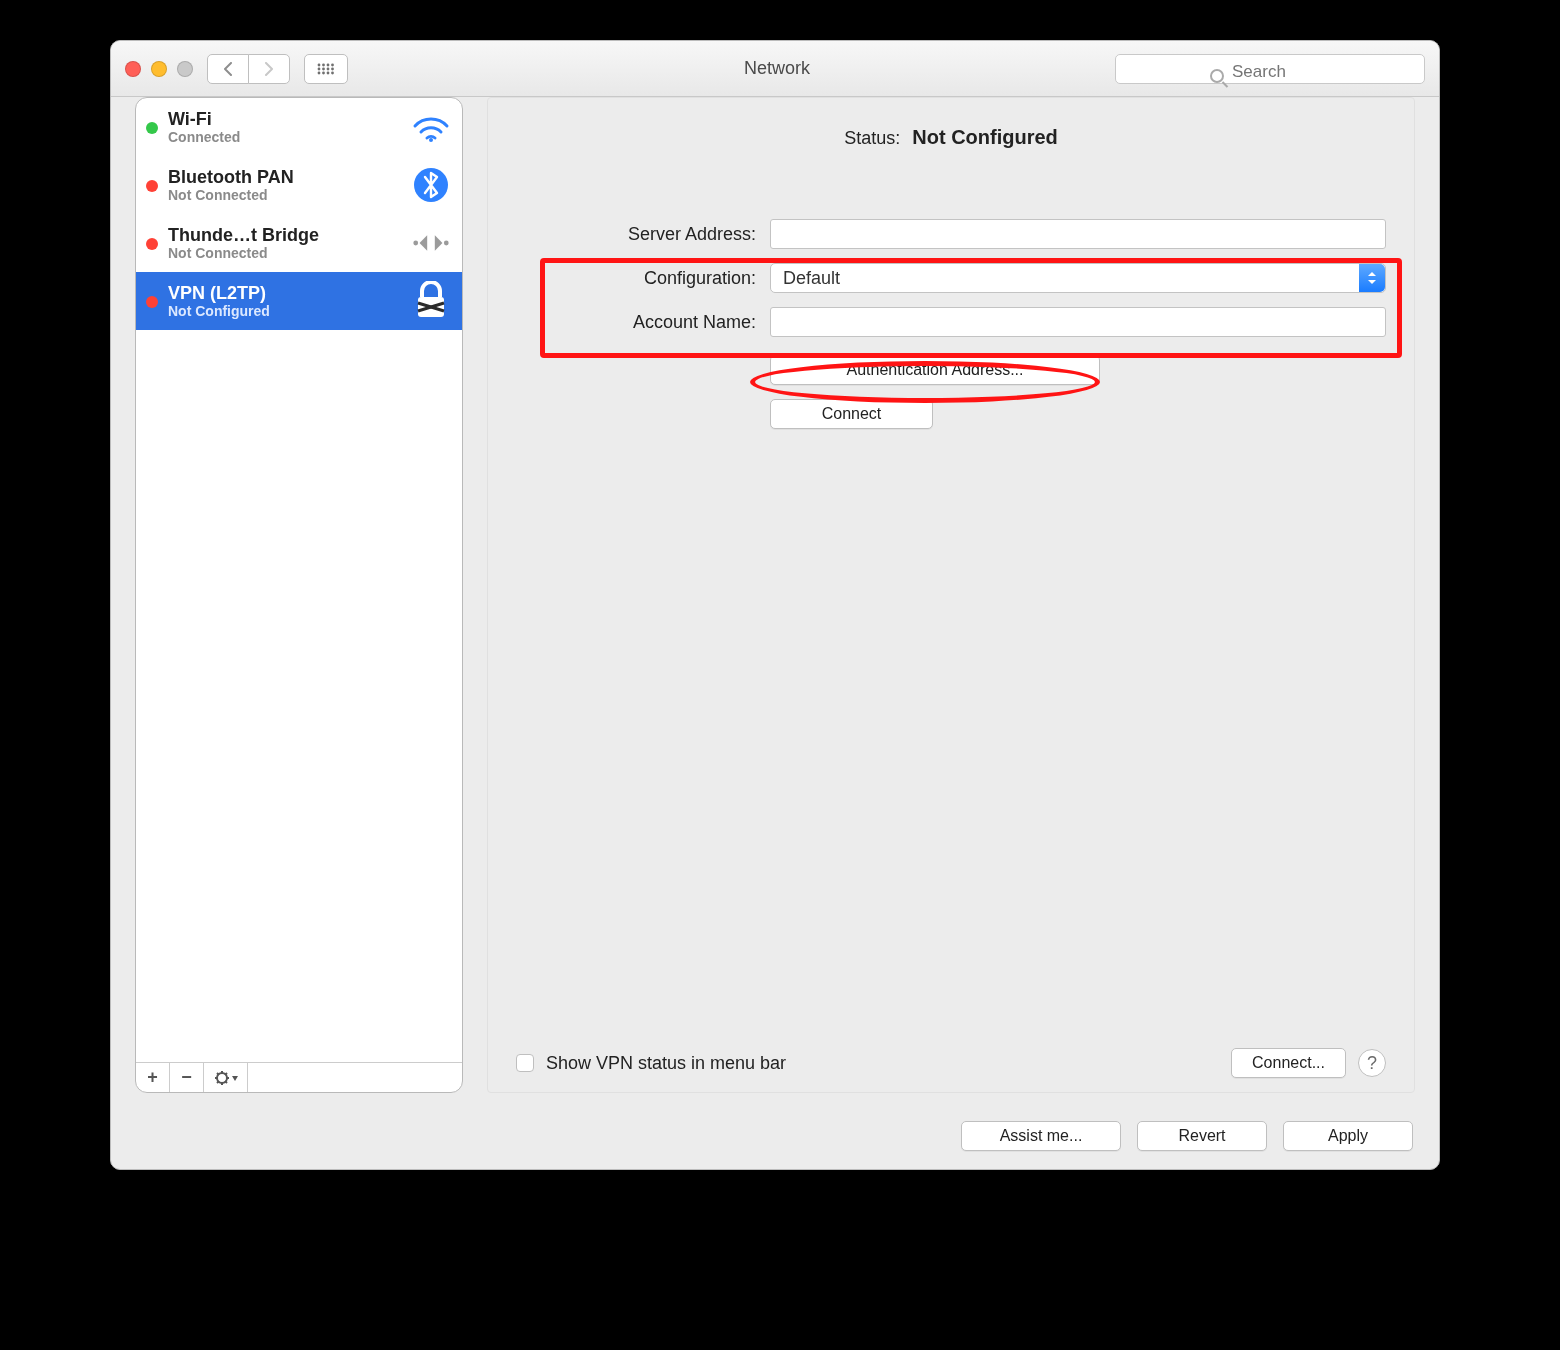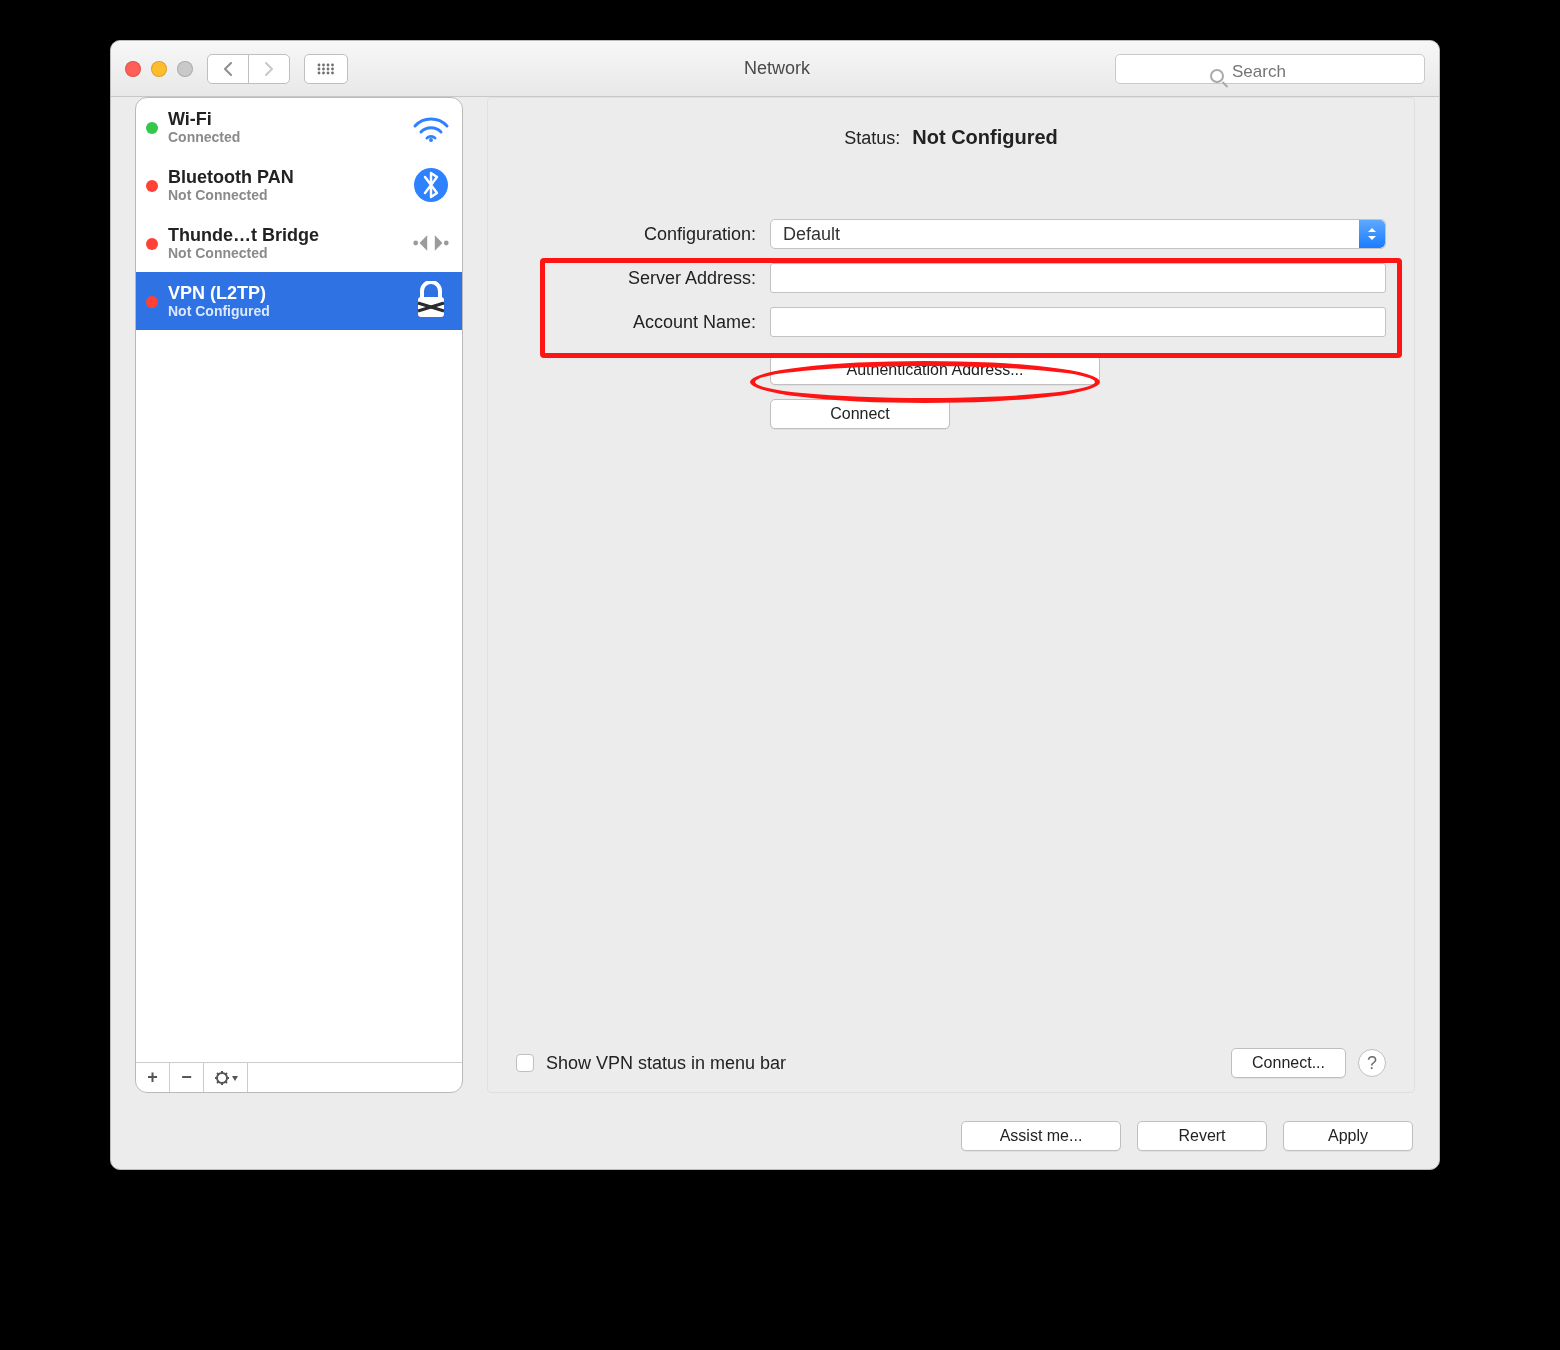--- a/index.html
+++ b/index.html
@@ -313,42 +313,42 @@
     </div>
 
     <div class="content">
 
       <div class="status-row">
         <span>Status:</span>
         <span class="bold">Not Configured</span>
       </div>
 
       <div class="form-row">
+        <span class="lbl">Server Address:</span>
+        <input type="text" value="" style="">
+      </div>
+
+      <div class="form-row">
         <span class="lbl">Configuration:</span>
         <div class="popup-btn">
           <span>Default</span>
           <span class="caps"></span>
         </div>
       </div>
 
       <div class="form-row">
-        <span class="lbl">Server Address:</span>
-        <input type="text" value="" style="">
-      </div>
-
-      <div class="form-row">
         <span class="lbl">Account Name:</span>
         <input type="text" value="" style="">
       </div>
 
       <div class="center-btns">
         <div class="btn-mac" style="width:330px">
           <span>Authentication Address...</span>
         </div>
-        <div class="btn-mac" style="width:180px">
+        <div class="btn-mac" style="width:163px">
           <span>Connect</span>
         </div>
       </div>
 
       <div class="hl-rect" style="left:52px; top:160px; width:862px; height:100px;"></div>
       <div class="hl-oval" style="left:262px; top:263px;"></div>
 
       <div class="content-footer">
         <div class="chk"></div>
         <span>Show VPN status in menu bar</span>

